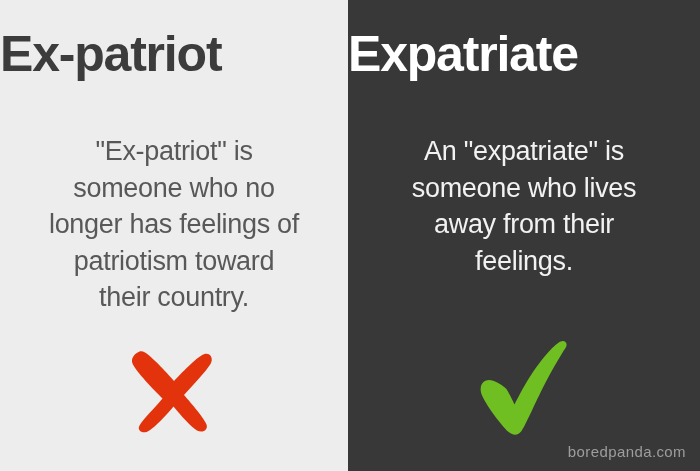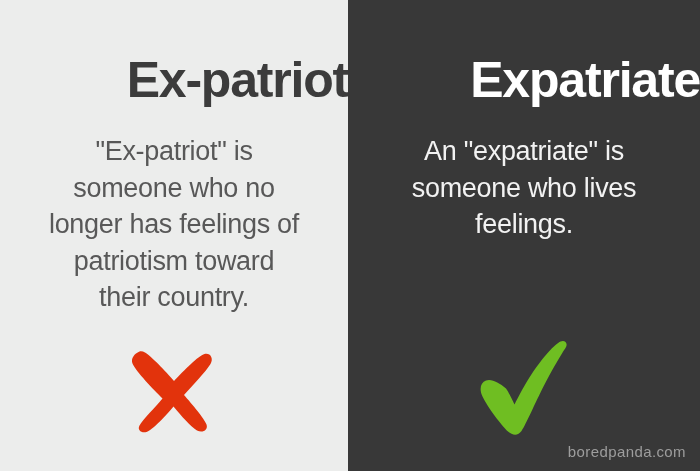--- a/index.html
+++ b/index.html
@@ -34,27 +34,26 @@
     width: 352px;
     background: #383838;
     padding-left: 36px;
   }
 
   .panel-title {
     position: absolute;
     left: 0;
     right: 0;
     top: 26px;
-    text-align: right;
+    text-align: left;
     font-weight: bold;
     font-size: 50px;
     line-height: 56px;
     letter-spacing: -1.2px;
     white-space: nowrap;
-    margin-top: 26px;
   }
   .panel-left .panel-title  { color: #3c3c3c; }
   .panel-right .panel-title { color: #ffffff; }
 
   .panel-body {
     position: absolute;
     left: 8px;
     right: 8px;
     text-align: center;
     font-size: 27px;
@@ -132,20 +131,21 @@
 
   </div>
 
   <div class="panel panel-right">
 
     <div class="panel-title">Expatriate</div>
 
     <div class="panel-body">
       <span class="line">An "expatriate" is</span>
       <span class="line">someone who lives</span>
+      <span class="line">away from their</span>
       <span class="line">feelings.</span>
     </div>
 
     <div class="mark-wrap mark-check">
       <svg width="90" height="96" viewBox="0 0 90 96" aria-hidden="true">
         <path d="M27 48.5 C20 42.5 12.5 38.5 7 40.5 C1.5 42.5 0 49 3.5 56.5
                  C8.5 67 22 85 29 91.5 C33.5 95.5 39 96 42.5 91
                  C47 84.5 56 63 65 45.5 C73 30 82 14.5 86.5 8
                  C89.5 3.5 86 -0.5 81.5 1.5 C76 4 64 17 53 33.5
                  C45.5 45 39.5 56.5 35.5 64.5 C33 59.5 30 52.5 27 48.5 Z" fill="#6fbe22"></path>

